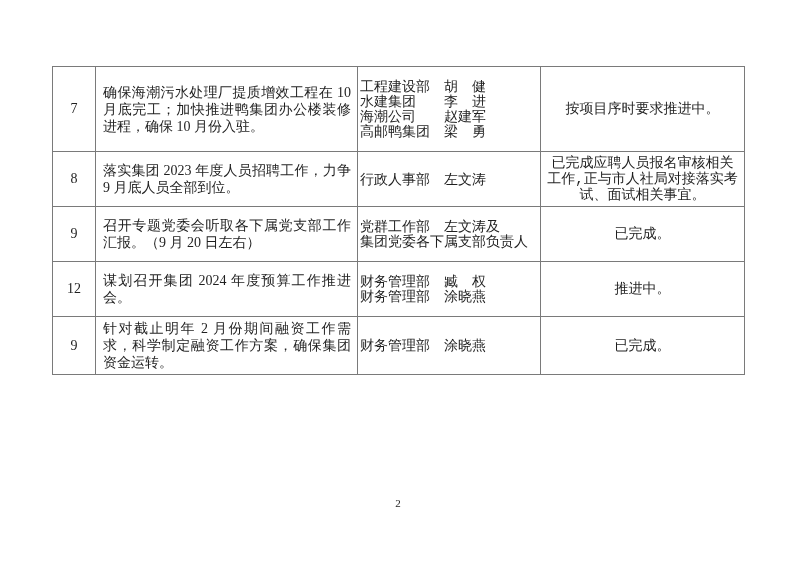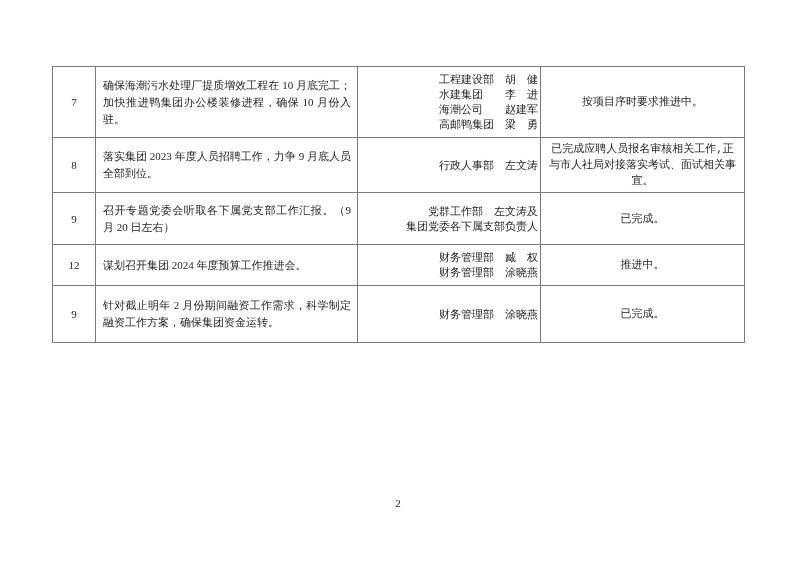--- a/index.html
+++ b/index.html
@@ -19,38 +19,38 @@
   table.task-table {
     position: absolute;
     left: 52px;
     top: 66px;
     width: 692px;
     border-collapse: collapse;
     table-layout: fixed;
   }
   .task-table td {
     border: 1px solid #7a7a7a;
-    font-size: 11px;
+    font-size: 14px;
     vertical-align: middle;
     overflow: hidden;
   }
   .task-table td.num {
     text-align: center;
     line-height: 16px;
     padding: 2px;
   }
   .task-table td.task {
     text-align: justify;
     line-height: 17px;
     padding: 3px 6px 3px 7px;
   }
   .task-table td.resp {
-    text-align: right;
+    text-align: left;
     line-height: 15px;
-    padding: 5px 2px;
+    padding: 12px 2px;
   }
   .task-table td.resp .line {
     white-space: pre;
   }
   .task-table td.status {
     text-align: center;
     line-height: 16px;
     padding: 2px 5px;
     font-family: Liberation Mono, monospace;
   }

